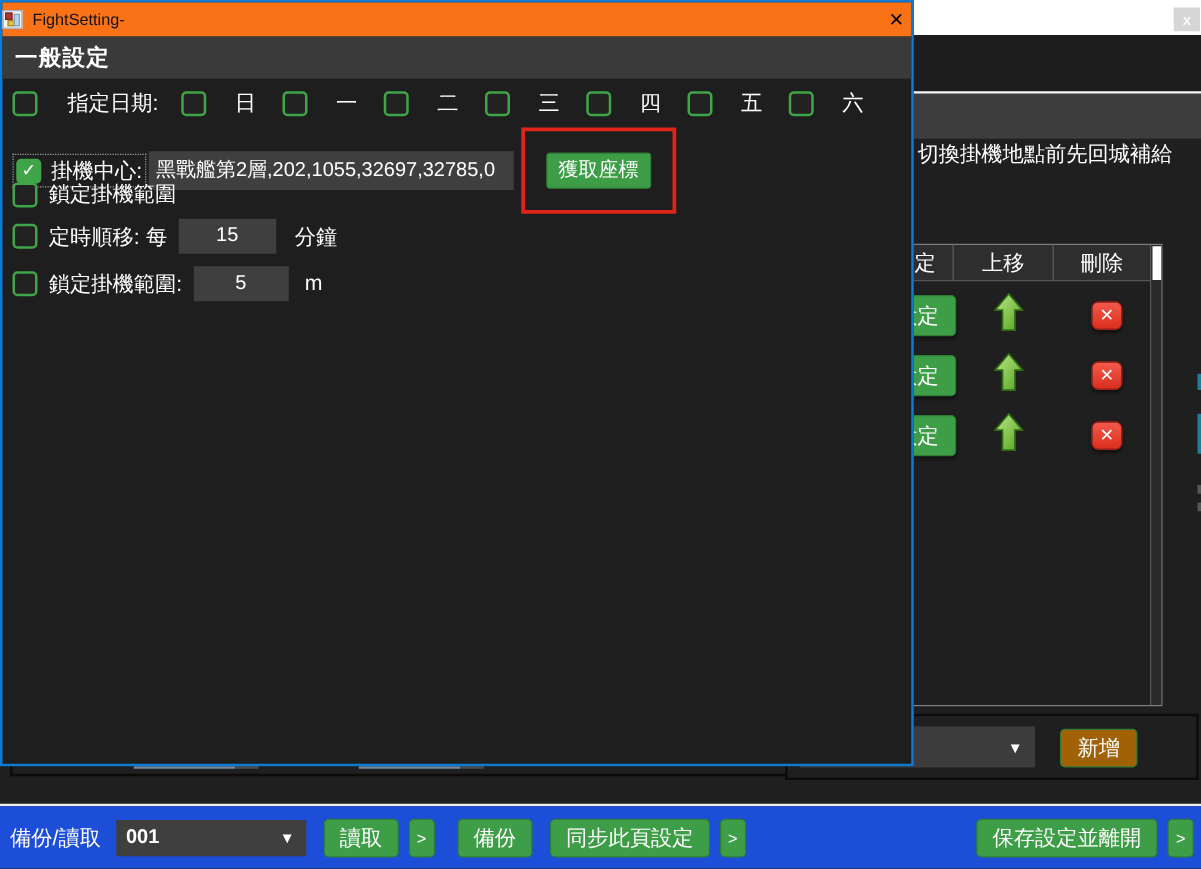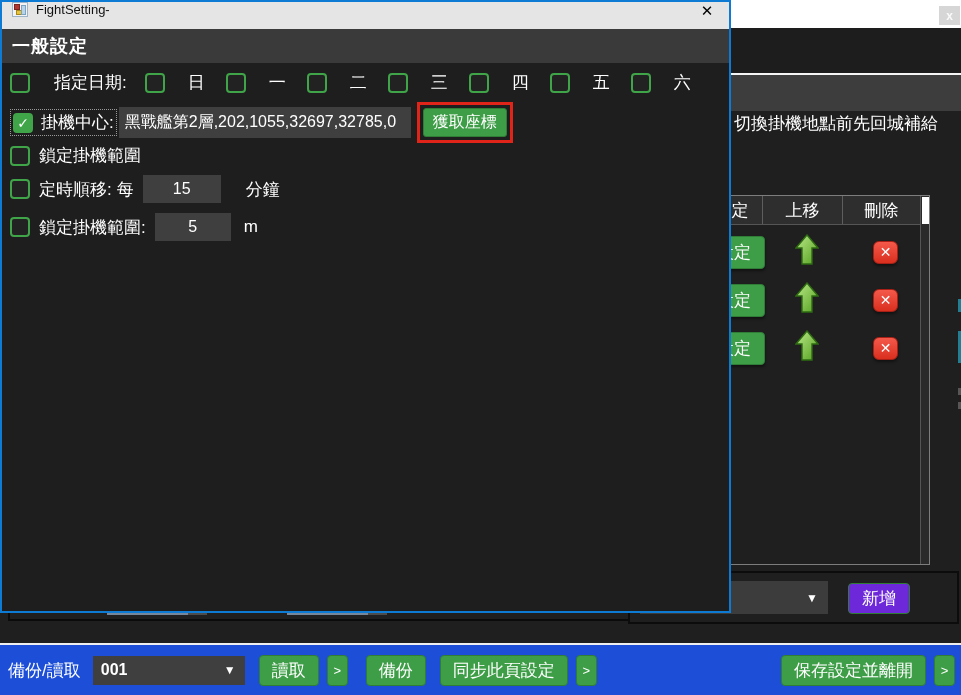--- a/index.html
+++ b/index.html
@@ -29,52 +29,52 @@
   .arrow-wrap { position:absolute; left:94px; top:2px; }
   .del-btn { position:absolute; left:172px; width:25px; height:23px; border-radius:6px; background:linear-gradient(#f4594a,#d92f1f); border:1px solid #a82015; color:#fff; font-weight:bold; font-size:14px; display:flex; align-items:center; justify-content:center; box-shadow:0 2px 3px rgba(0,0,0,.45); }
 
   .bg-bigbox-line { position:absolute; left:8px; top:619px; width:620px; height:2px; background:#0b0b0b; }
   .bg-bigbox-stub { position:absolute; left:8px; top:612px; width:2px; height:9px; background:#0b0b0b; }
   .peek { position:absolute; top:612px; height:3px; background:#76879c; }
 
   .bg-groupbox { position:absolute; left:628px; top:571px; width:331px; height:53px; border:2px solid #0c0c0c; background:#1f1f1f; }
   .bg-dd { position:absolute; left:10px; top:8px; width:188px; height:33px; background:#3c3c3c; color:#fff; display:flex; align-items:center; }
   .bg-dd .caret { position:absolute; right:10px; font-size:12px; color:#fff; }
-  .add-btn { position:absolute; left:218px; top:10px; width:62px; height:31px; background:#6d28d9; border:1px solid #2f7d37; border-radius:4px; color:#fff; font-size:17px; display:flex; align-items:center; justify-content:center; }
+  .add-btn { position:absolute; left:218px; top:10px; width:62px; height:31px; background:#a16207; border:1px solid #2f7d37; border-radius:4px; color:#fff; font-size:17px; display:flex; align-items:center; justify-content:center; }
 
   .bottom-whiteline { position:absolute; left:0; top:643px; width:961px; height:2px; background:#efefef; }
   .bottom-bar { position:absolute; left:0; top:645px; width:961px; height:50px; background:#1d4ed8; display:flex; align-items:center; padding:0 6px 0 8px; gap:8px; }
   .bb-label { color:#fff; font-size:17px; white-space:nowrap; margin-right:4px; }
   .bb-dd { position:relative; width:152px; height:29px; background:#3f3f3f; color:#fff; font-size:16px; font-weight:bold; display:flex; align-items:center; padding-left:8px; }
   .bb-dd .caret { position:absolute; right:9px; font-size:12px; font-weight:normal; }
   .g-btn { height:31px; background:#3e9e47; border:1px solid #2f7d37; border-radius:4px; color:#fff; font-size:17px; display:flex; align-items:center; justify-content:center; padding:0 12px; white-space:nowrap; }
   .g-btn.small { width:21px; padding:0; font-size:13px; }
   .spacer { flex:1; }
 
   .sliver { position:absolute; width:3px; }
 
   
   .dialog { position:absolute; left:0; top:0; width:731px; height:613px; background:#1e1e1e; border:2px solid #0d7ad4; z-index:2; }
-  .dlg-titlebar { position:relative; height:27px; background:#e5e5e5; display:flex; align-items:flex-start; padding:0 10px; gap:8px; }
+  .dlg-titlebar { position:relative; height:27px; background:#f97316; display:flex; align-items:center; padding:0 0; gap:8px; }
   .dlg-icon { position:relative; width:16px; height:15px; background:#f3f3f3; border:1px solid #9db3c8; }
   .dlg-icon .sq-red { position:absolute; left:1px; top:1px; width:6px; height:6px; background:#b0372f; border:1px solid #7c241e; }
   .dlg-icon .sq-yellow { position:absolute; left:3px; top:7px; width:6px; height:5px; background:#e8c43a; border:1px solid #a8881d; }
   .dlg-icon .sq-blue { position:absolute; right:1px; top:2px; width:5px; height:10px; background:#b9d3ea; border:1px solid #7da3c4; }
   .dlg-title { font-size:13px; color:#111; }
   .dlg-close { margin-left:auto; color:#000; font-size:15px; width:24px; text-align:center; }
   .dlg-header { height:34px; background:#3a3a3a; color:#fff; font-size:18px; font-weight:bold; display:flex; align-items:center; padding-left:10px; letter-spacing:1px; }
 
   .row { position:absolute; left:8px; display:flex; align-items:center; color:#fff; font-size:17px; }
   .cb { width:20px; height:20px; border:2px solid #3fa548; border-radius:4px; background:#222; flex:0 0 auto; }
   .cb.checked { background:#3fa548; color:#fff; font-size:14px; font-weight:bold; display:flex; align-items:center; justify-content:center; }
   .lbl { white-space:nowrap; }
   .dotted { border:1px dotted #9a9a9a; padding:1px 2px; }
   .txt-input { background:#3f3f3f; border:none; color:#fff; font-size:16px; font-family:"Liberation Sans","DejaVu Sans",sans-serif; height:31px; padding:0 6px; outline:none; }
   .num-input { background:#3f3f3f; border:none; color:#fff; font-size:16px; font-family:"Liberation Sans","DejaVu Sans",sans-serif; height:28px; text-align:center; outline:none; }
-  .red-note { border:3px solid #e0241a; padding:3px;font-family:Liberation Mono, monospace; }
+  .red-note { border:3px solid #e0241a; padding:17px;font-family:Liberation Mono, monospace; }
   .get-btn { background:#3e9e47; border:1px solid #2f7d37; border-radius:3px; color:#fff; font-size:16px; height:29px; padding:0 9px; display:flex; align-items:center; }
 </style>
 </head>
 <body>
 
 <div class="screen">
 
   <div class="bg-layer">
     <div class="bg-titlestrip"></div>
     <div class="bg-close-btn">x</div>
@@ -228,21 +228,21 @@
     <div class="row" style="top:142px; gap:9px;">
       <span class="cb"></span>
       <span class="lbl">鎖定掛機範圍</span>
     </div>
 
     <div class="row" style="top:173px; gap:9px;">
       <span class="cb"></span>
       <span class="lbl">定時順移:</span>
       <span class="lbl" style="margin-left:-4px;">每</span>
       <input class="num-input" style="width: 78px;" type="text" value="15">
-      <span class="lbl" style="margin-left:16px;">分鐘</span>
+      <span class="lbl" style="margin-left:6px;">分鐘</span>
     </div>
 
     <div class="row" style="top:211px; gap:9px;">
       <span class="cb"></span>
       <span class="lbl">鎖定掛機範圍:</span>
       <input class="num-input" style="width: 76px;" type="text" value="5">
       <span class="lbl" style="margin-left:4px;">m</span>
     </div>
   </div>
 

